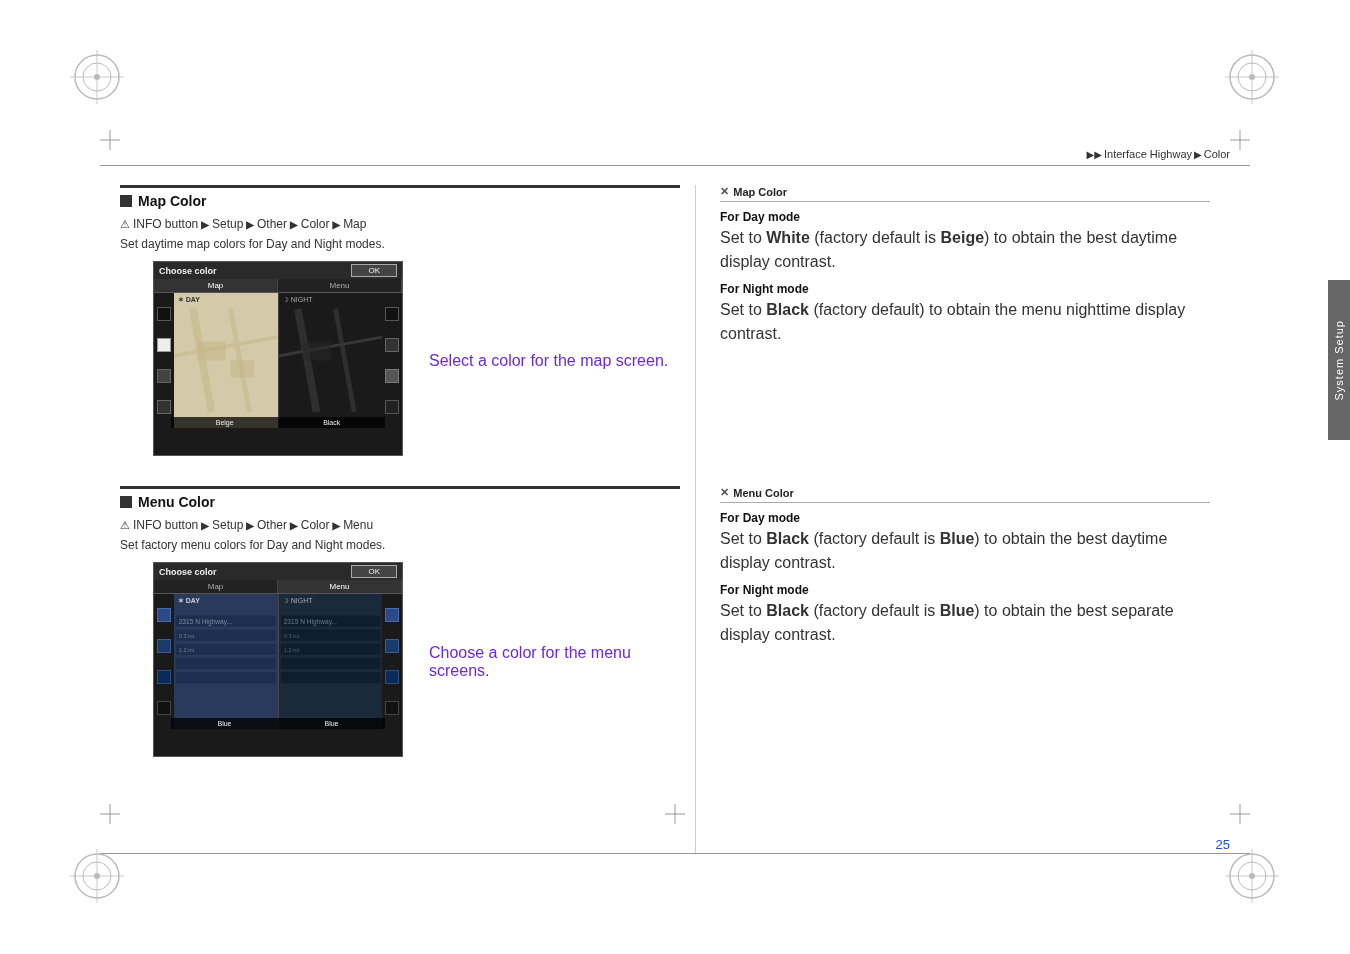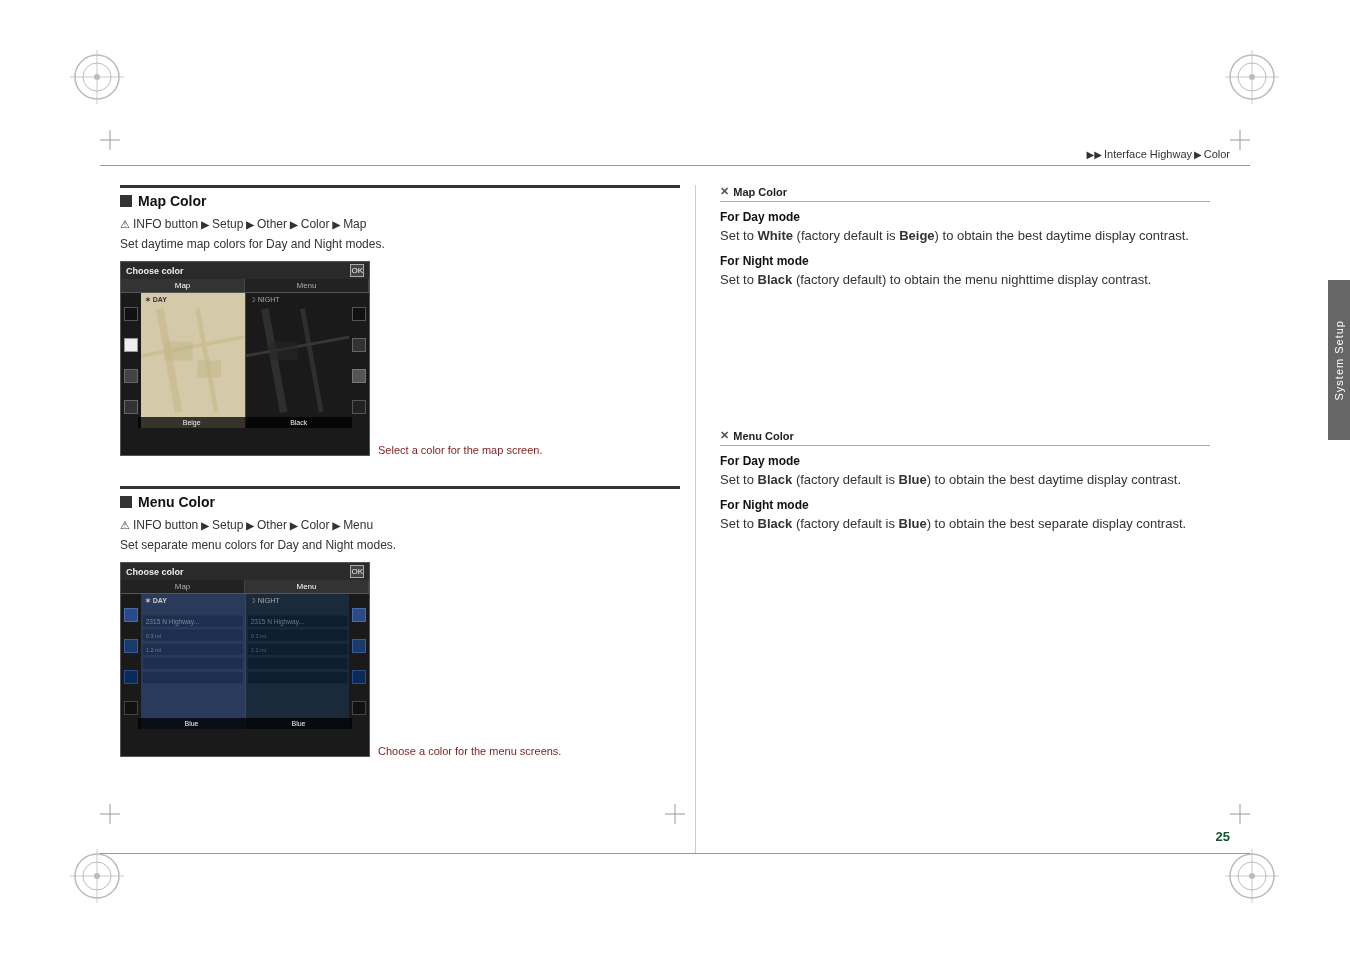--- a/index.html
+++ b/index.html
@@ -55,25 +55,24 @@
       writing-mode: vertical-rl;
       transform: rotate(180deg);
       color: #fff;
       font-size: 11px;
       letter-spacing: 1px;
     }
 
     
     .page-number {
       position: absolute;
-      bottom: 110px;
+      bottom: 102px;
       right: 120px;
       font-size: 13px;
-      color: #14532d;
-      font-weight: bold;
+      color: #1d4ed8;
     }
 
     
     .left-column {
       position: absolute;
       left: 120px;
       top: 185px;
       width: 560px;
     }
 
@@ -125,23 +124,24 @@
     
     .desc-text {
       font-size: 12px;
       color: #333;
       margin-bottom: 10px;
     }
 
     
     .screen-container {
       display: flex;
-      align-items: flex-end;
-      gap: 8px;
+      align-items: center;
+      gap: 26px;
       margin-bottom: 30px;
+      margin-left: 33px;
     }
 
     
     .mock-screen {
       width: 250px;
       height: 195px;
       background: #1a1a1a;
       border: 1px solid #555;
       flex-shrink: 0;
       position: relative;
@@ -157,21 +157,21 @@
     }
     .screen-choose-color {
       color: #eee;
       font-size: 9px;
       font-weight: bold;
     }
     .screen-ok-btn {
       color: #eee;
       font-size: 8px;
       border: 1px solid #aaa;
-      padding: 1px 0;
+      padding: 1px 16px;
       background: #444;
     }
 
     .screen-tabs {
       display: flex;
       border-bottom: 1px solid #555;
     }
     .screen-tab {
       flex: 1;
       text-align: center;
@@ -181,22 +181,22 @@
       background: #222;
       border-right: 1px solid #444;
     }
     .screen-tab.active {
       color: #fff;
       background: #333;
     }
 
     
     .select-caption {
-      font-size: 11px;
-      color: #7f1d1d;
+      font-size: 16px;
+      color: #6d28d9;
       flex: 1;
       padding-top: 4px;
     }
 
     
     .right-section {
       margin-bottom: 30px;
     }
     .right-section-heading {
       font-size: 11px;
@@ -217,21 +217,21 @@
     .mode-block {
       margin-bottom: 8px;
     }
     .mode-title {
       font-weight: bold;
       font-size: 12px;
       color: #111;
       margin-bottom: 2px;
     }
     .mode-desc {
-      font-size: 13px;
+      font-size: 16px;
       color: #333;
       line-height: 1.5;
     }
     .mode-desc .bold {
       font-weight: bold;
     }
 
     
     .vertical-divider {
       position: absolute;
@@ -428,21 +428,21 @@
       <span>INFO button</span>
       <span class="nav-arrow">▶</span>
       <span class="bold">Setup</span>
       <span class="nav-arrow">▶</span>
       <span class="bold">Other</span>
       <span class="nav-arrow">▶</span>
       <span class="bold">Color</span>
       <span class="nav-arrow">▶</span>
       <span class="bold">Menu</span>
     </div>
-    <div class="desc-text">Set separate menu colors for Day and Night modes.</div>
+    <div class="desc-text">Set factory menu colors for Day and Night modes.</div>
 
     <div class="screen-container">
 
       <div class="mock-screen">
 
         <div class="screen-top-bar">
           <span class="screen-choose-color">Choose color</span>
           <span class="screen-ok-btn">OK</span>
         </div>
 

